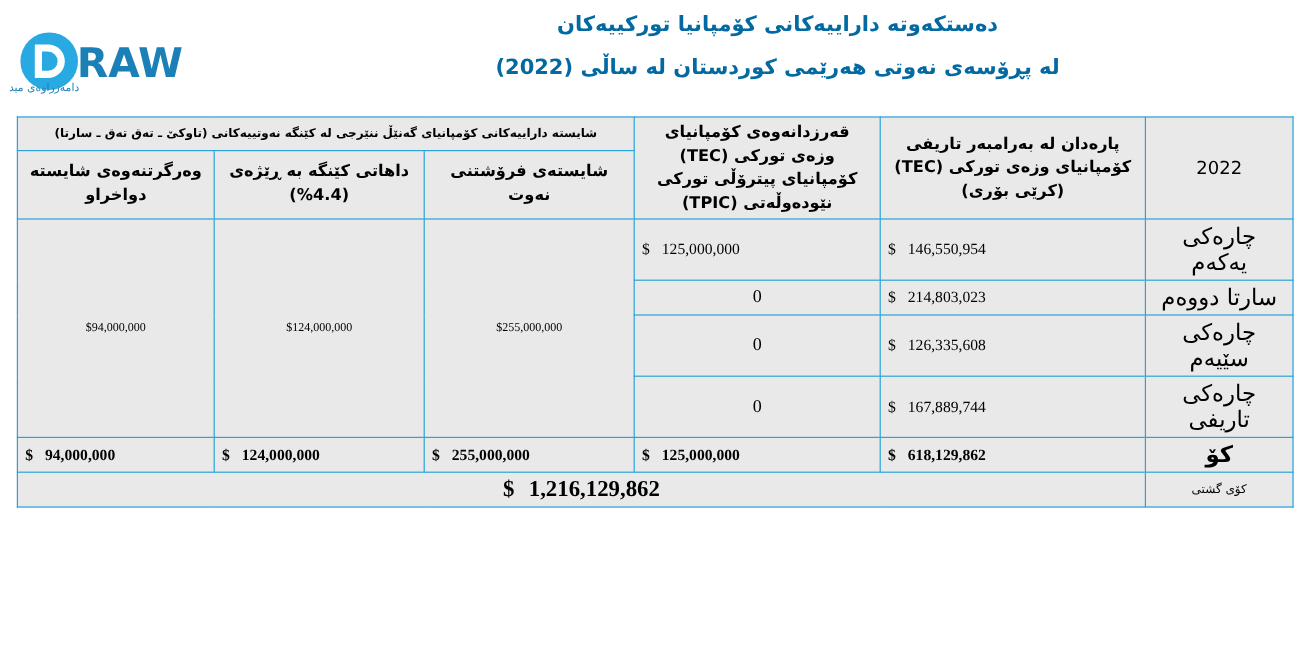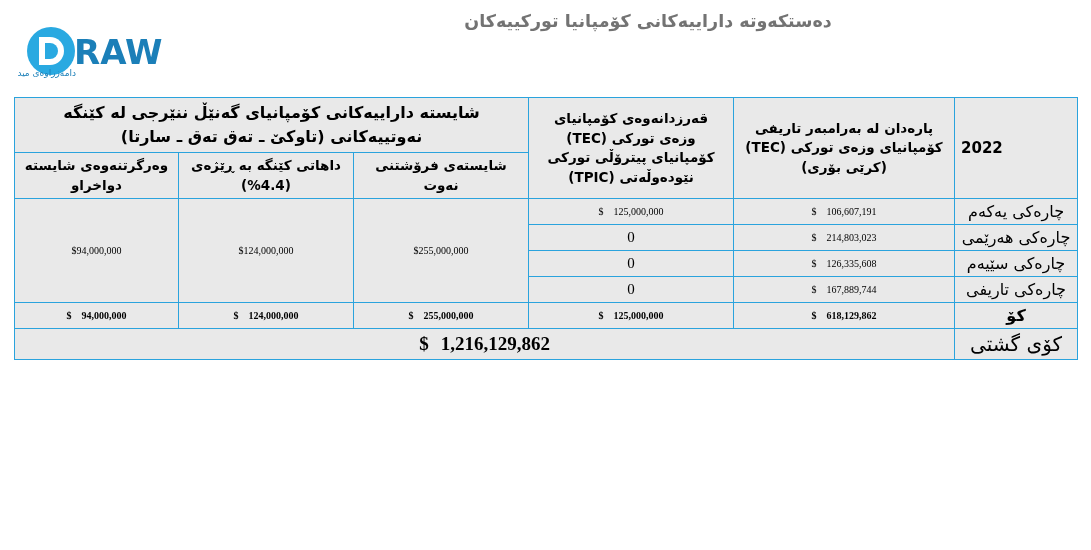--- a/index.html
+++ b/index.html
@@ -19,38 +19,38 @@
     height: 550px;
     box-sizing: border-box;
   }
   
   .header {
     position: relative;
     height: 95px;
   }
   .logo {
     position: absolute;
-    left: 18px;
+    left: 8px;
     top: 24px;
     width: 190px;
     height: 58px;
   }
   .logo svg { display: block; }
   .titles {
     position: absolute;
     left: 215px;
     right: 10px;
     top: 8px;
     text-align: center;
     direction: rtl;
   }
   .title-line {
     font-size: 17.5px;
     font-weight: bold;
-    color: #737373;
+    color: #0369a1;
     line-height: 1.55;
     white-space: nowrap;
   }
   .title-line.second {
     margin-top: 9px;
   }
   
   .table-wrap {
     position: absolute;
     left: 14px;
@@ -73,40 +73,39 @@
   }
   .hdr {
     background: #e9e9e9;
     text-align: center;
     font-weight: bold;
     font-size: 13.5px;
     line-height: 1.45;
   }
   .hdr-year {
     font-size: 15px;
-    font-weight: bold;
-    text-align: left;
+    font-weight: normal;
+    text-align: center;
   }
   .grp-head {
-    font-size: 16px;
+    font-size: 10px;
     font-weight: bold;
     text-align: center;
     line-height: 1.5;
     padding: 5px 8px;
   }
   .rowlabel {
     text-align: center;
-    font-size: 16px;
+    font-size: 19px;
     direction: rtl;
     font-weight: normal;
   }
   .money {
     direction: ltr;
-    text-align: center;
-    font-size: 10px;
+    font-size: 13px;
     font-family: "Liberation Serif", "DejaVu Serif", serif;
     white-space: nowrap;
   }
   .money .cur { margin-right: 10px; }
   .zero {
     direction: ltr;
     text-align: center;
     font-size: 15px;
     font-family: "Liberation Serif", "DejaVu Serif", serif;
   }
@@ -118,21 +117,21 @@
     text-align: center;
     font-size: 19px;
     font-weight: bold;
     font-family: "Liberation Serif", "DejaVu Serif", serif;
     padding: 14px 0;
     margin-left: 36px;
   }
   .grand .cur { margin-right: 12px; }
   .grand-label {
     text-align: center;
-    font-size: 20px;
+    font-size: 10px;
     margin-left: 43px;
   }
   .merged-money {
     direction: ltr;
     text-align: center;
     font-size: 10px;
     font-family: "Liberation Serif", "DejaVu Serif", serif;
     white-space: nowrap;
   }
   
@@ -157,20 +156,21 @@
           <path d="M21 13 h11 a14 14 0 0 1 0 28 h-11 z" fill="#ffffff"></path>
           <path d="M27 19 h5 a8 8 0 0 1 0 16 h-5 z" fill="#29a9e1"></path>
           <text x="56" y="40" font-family="DejaVu Sans, sans-serif" font-size="34" font-weight="bold" fill="#1b7fb8">RAW</text>
           <text x="58" y="52" font-family="DejaVu Sans, sans-serif" font-size="9" fill="#1b7fb8" direction="rtl">دامەزراوەی میدیایی دراو</text>
         </g>
       </svg>
     </div>
 
     <div class="titles">
       <div class="title-line">دەستکەوتە داراییەکانی کۆمپانیا تورکییەکان</div>
+      <div class="title-line second">لە پڕۆسەی نەوتی هەرێمی کوردستان لە ساڵی (2022)</div>
     </div>
   </div>
 
   <div class="table-wrap">
     <table class="fin">
       <colgroup>
         <col class="c1">
           <col class="c2">
           <col class="c3">
           <col class="c4">
@@ -185,29 +185,29 @@
           <td class="grp-head" colspan="3">شایستە داراییەکانی کۆمپانیای گەنێڵ ننێرجی لە کێنگە نەوتییەکانی (تاوکێ ـ تەق تەق ـ سارتا)</td>
         </tr>
         <tr>
           <td class="hdr">شایستەی فرۆشتنی نەوت</td>
           <td class="hdr">داهاتی کێنگە بە ڕێژەی (4.4%)</td>
           <td class="hdr">وەرگرتنەوەی شایستە دواخراو</td>
         </tr>
 
         <tr>
           <td class="rowlabel">چارەکی یەکەم</td>
-          <td class="money"><span class="cur">$</span><span>106,607,191</span></td>
+          <td class="money"><span class="cur">$</span><span>146,550,954</span></td>
           <td class="money"><span class="cur">$</span><span>125,000,000</span></td>
           <td class="merged-money" rowspan="4"><span class="cur">$</span><span>255,000,000</span></td>
           <td class="merged-money" rowspan="4"><span class="cur">$</span><span>124,000,000</span></td>
           <td class="merged-money" rowspan="4"><span class="cur">$</span><span>94,000,000</span></td>
         </tr>
 
         <tr>
-          <td class="rowlabel">چارەکی هەرێمی</td>
+          <td class="rowlabel">سارتا دووەم</td>
           <td class="money"><span class="cur">$</span><span>214,803,023</span></td>
           <td class="zero">0</td>
         </tr>
 
         <tr>
           <td class="rowlabel">چارەکی سێیەم</td>
           <td class="money"><span class="cur">$</span><span>126,335,608</span></td>
           <td class="zero">0</td>
         </tr>
 

